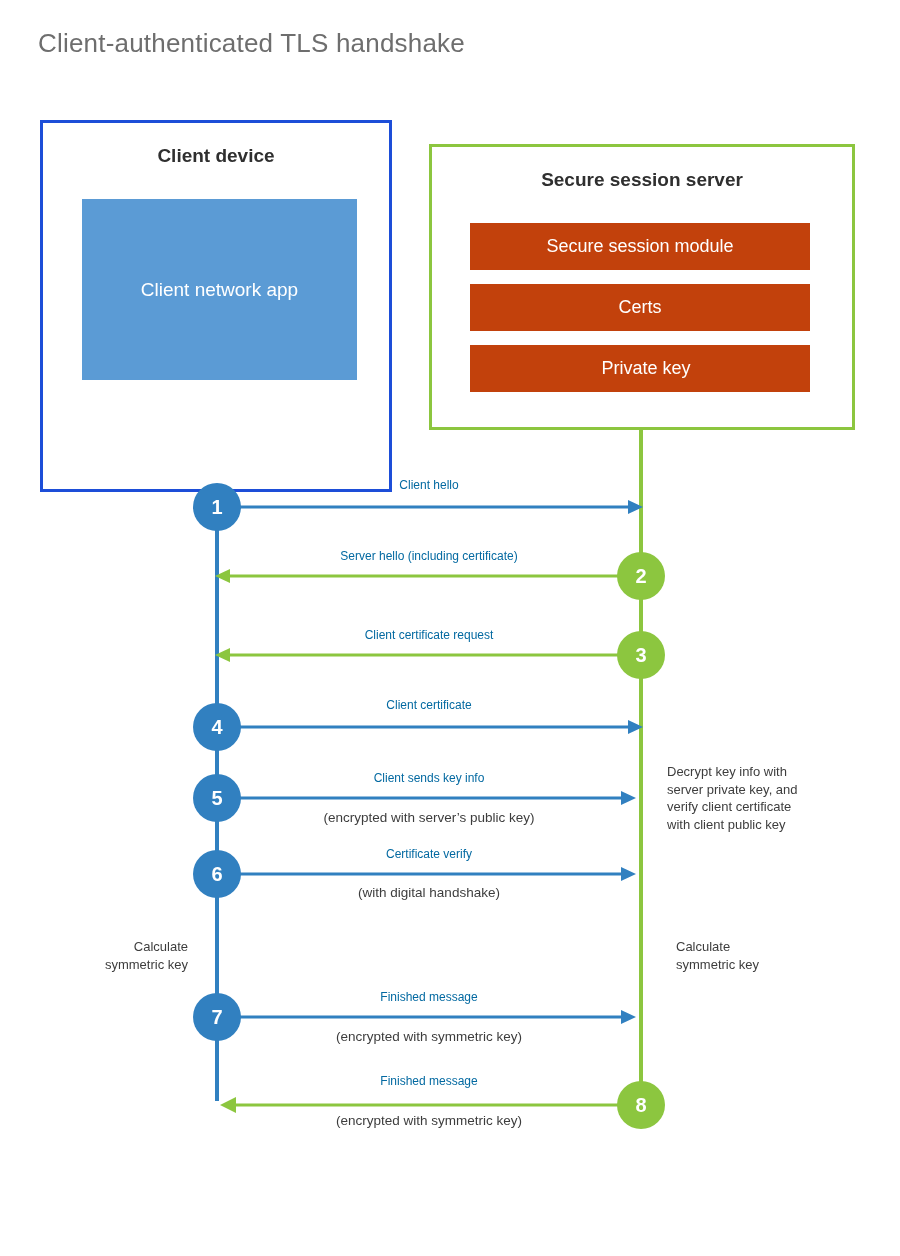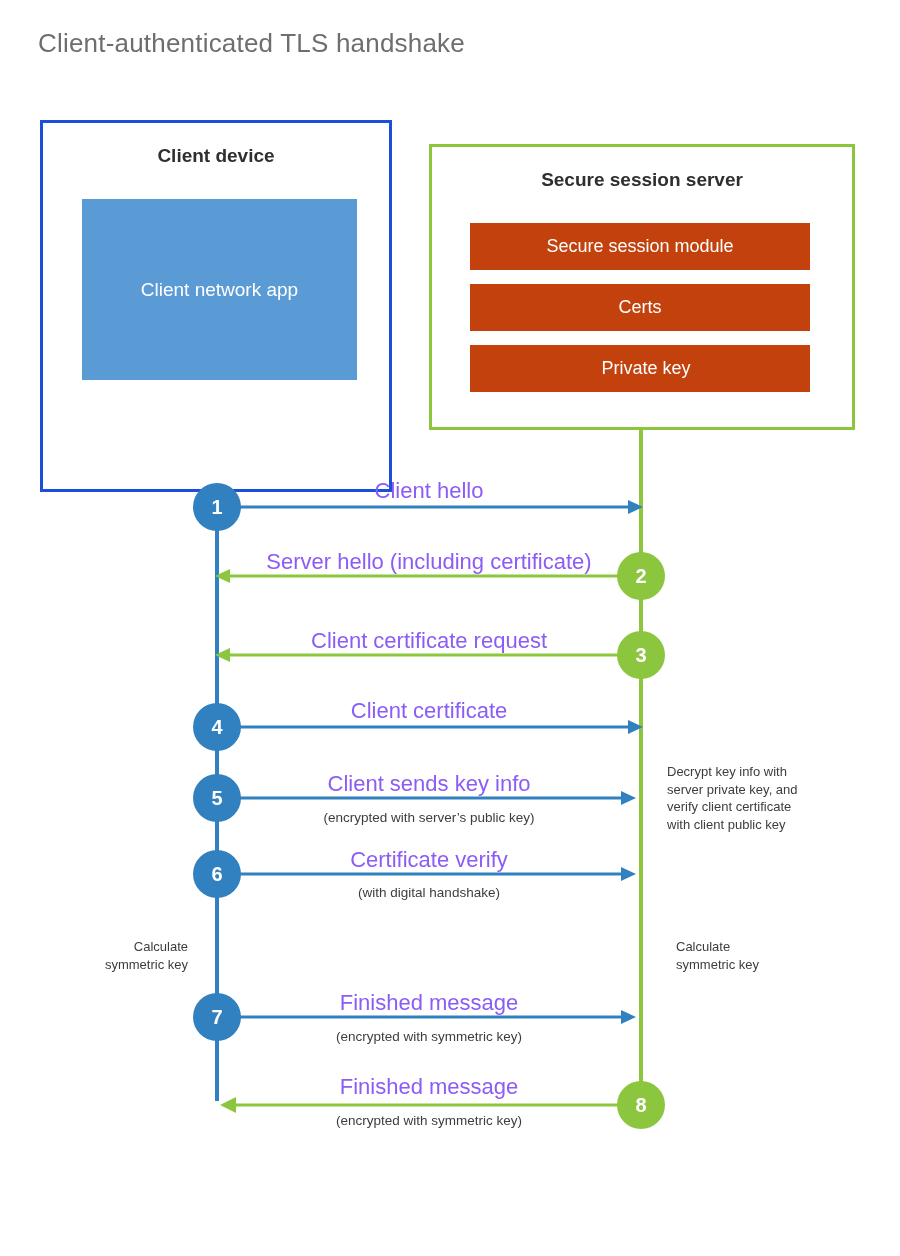--- a/index.html
+++ b/index.html
@@ -113,23 +113,23 @@
     font-size: 20px;
     font-weight: bold;
     box-sizing: border-box;
   }
   .step-badge.blue { background: #3180C0; }
   .step-badge.green { background: #8CC63F; }
 
   
   .msg-label {
     position: absolute;
-    font-size: 22px;
+    font-size: 12px;
     font-weight: 400;
-    color: #8b5cf6;
+    color: #0369a1;
     text-align: center;
     white-space: nowrap;
     transform: translateX(-50%);
   }
   .msg-sub {
     position: absolute;
     font-size: 13.5px;
     font-weight: 400;
     color: #3d3d3d;
     text-align: left;

